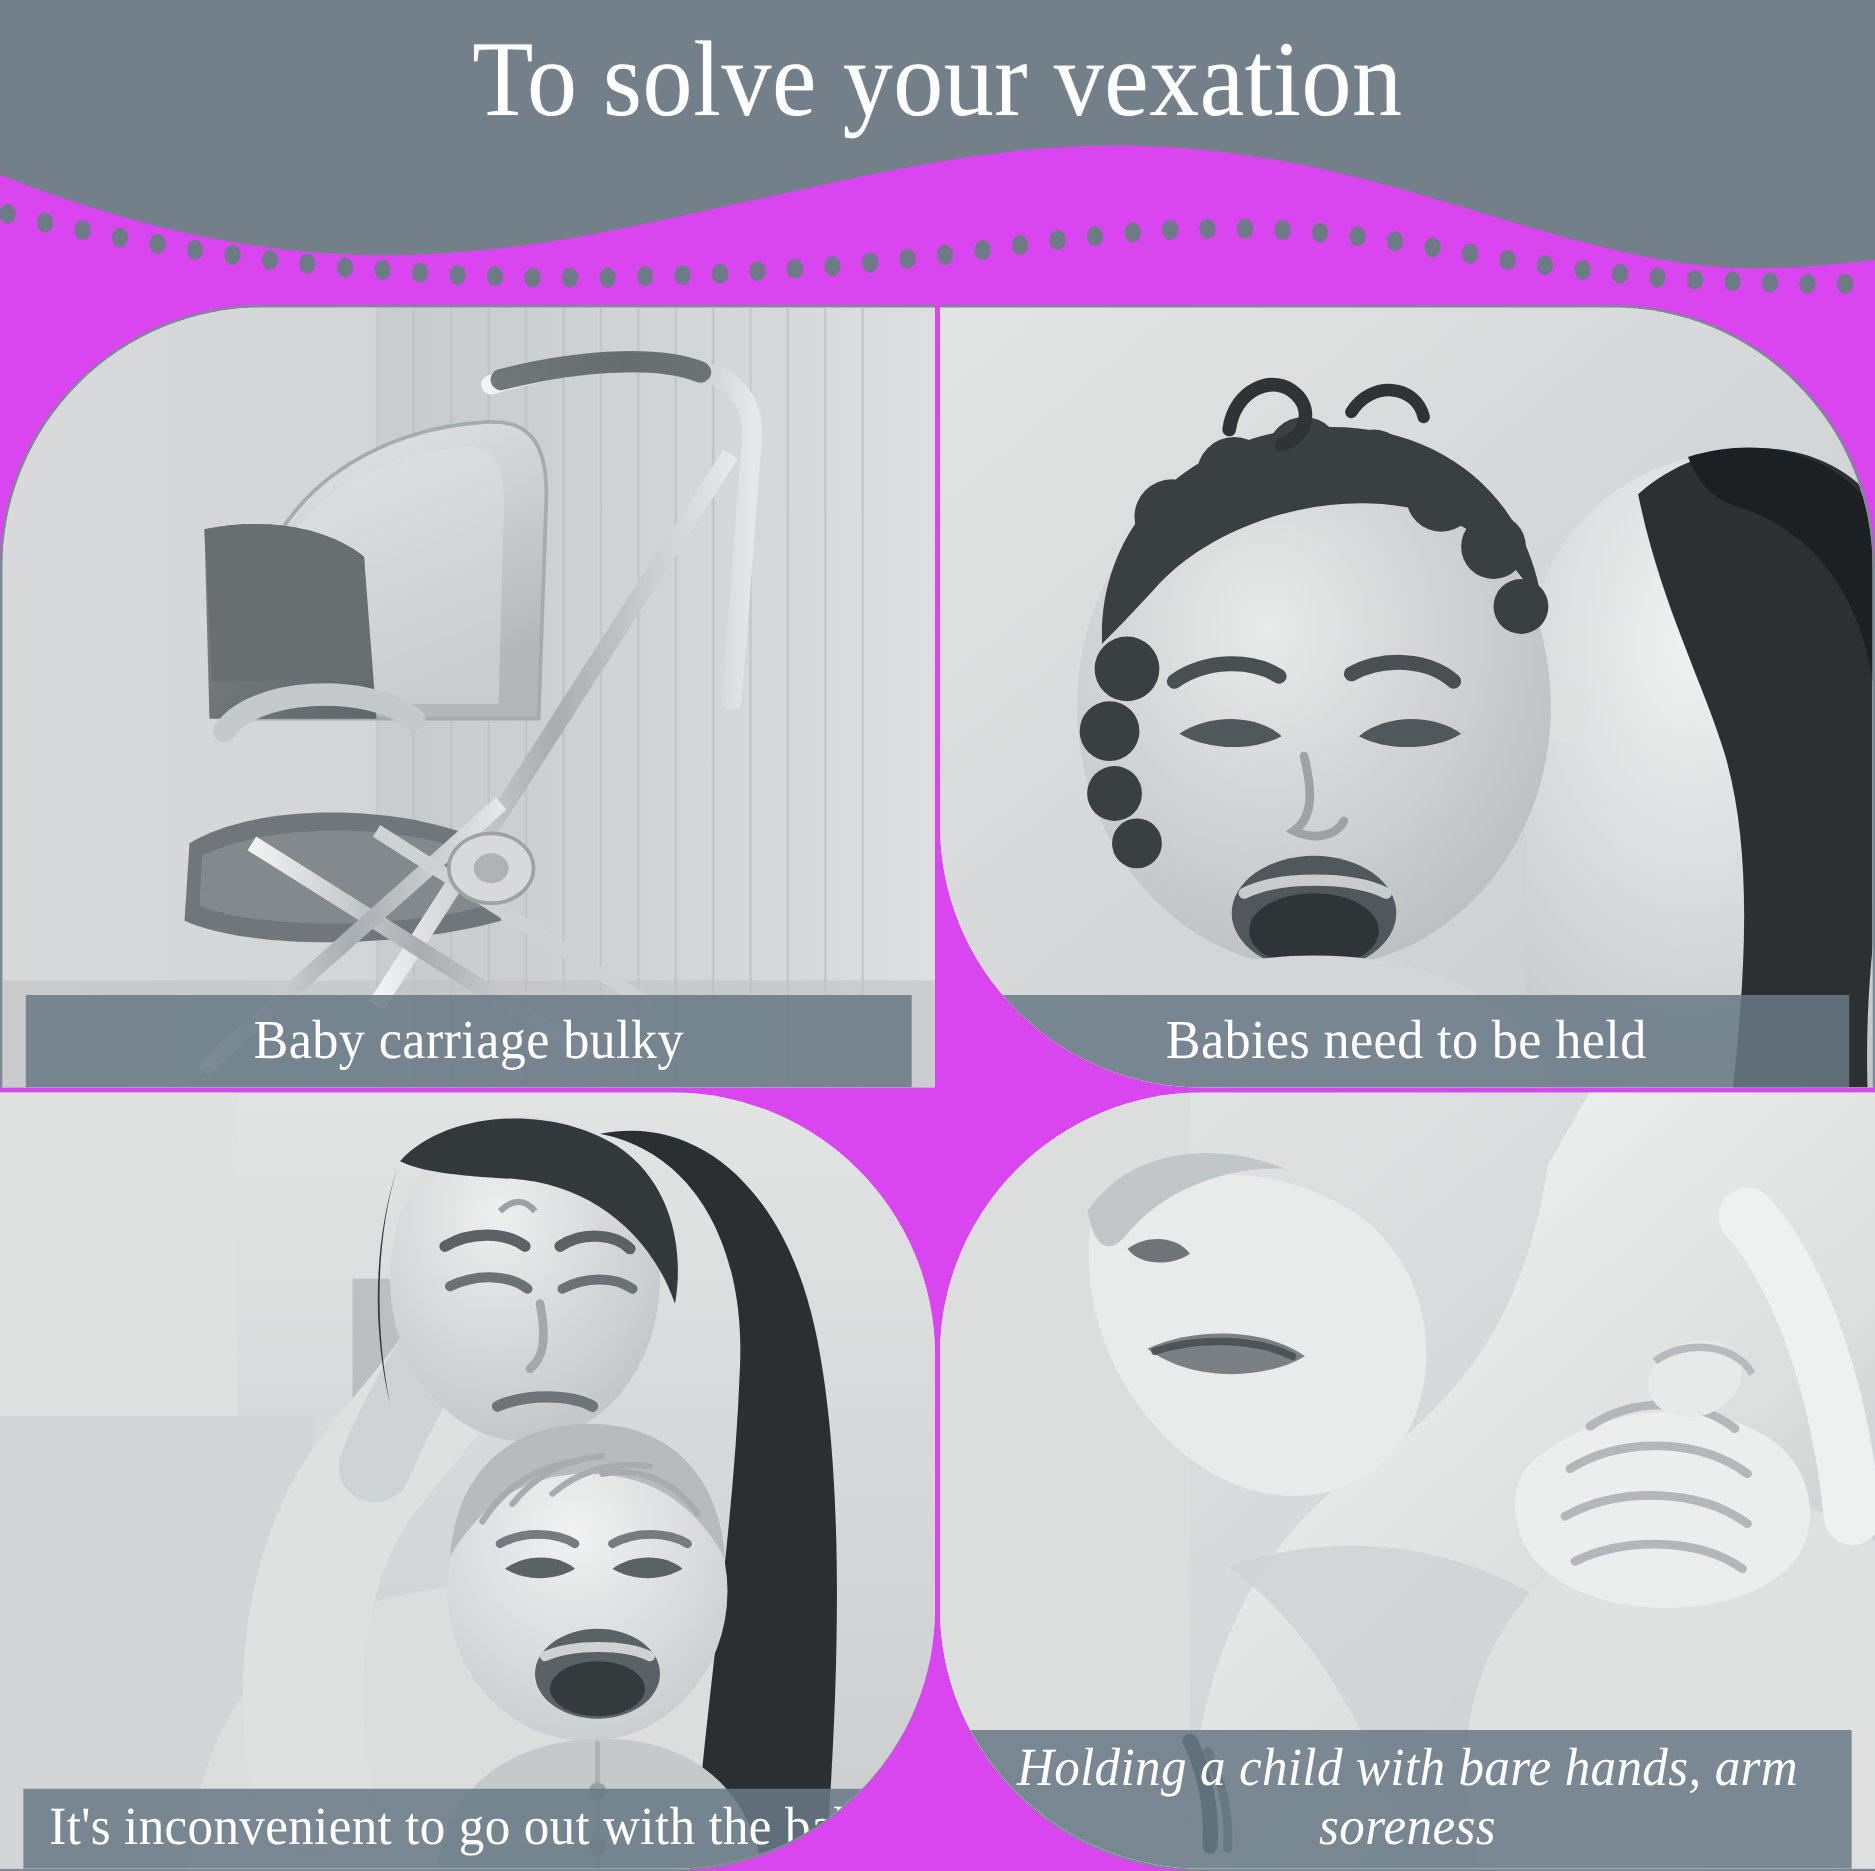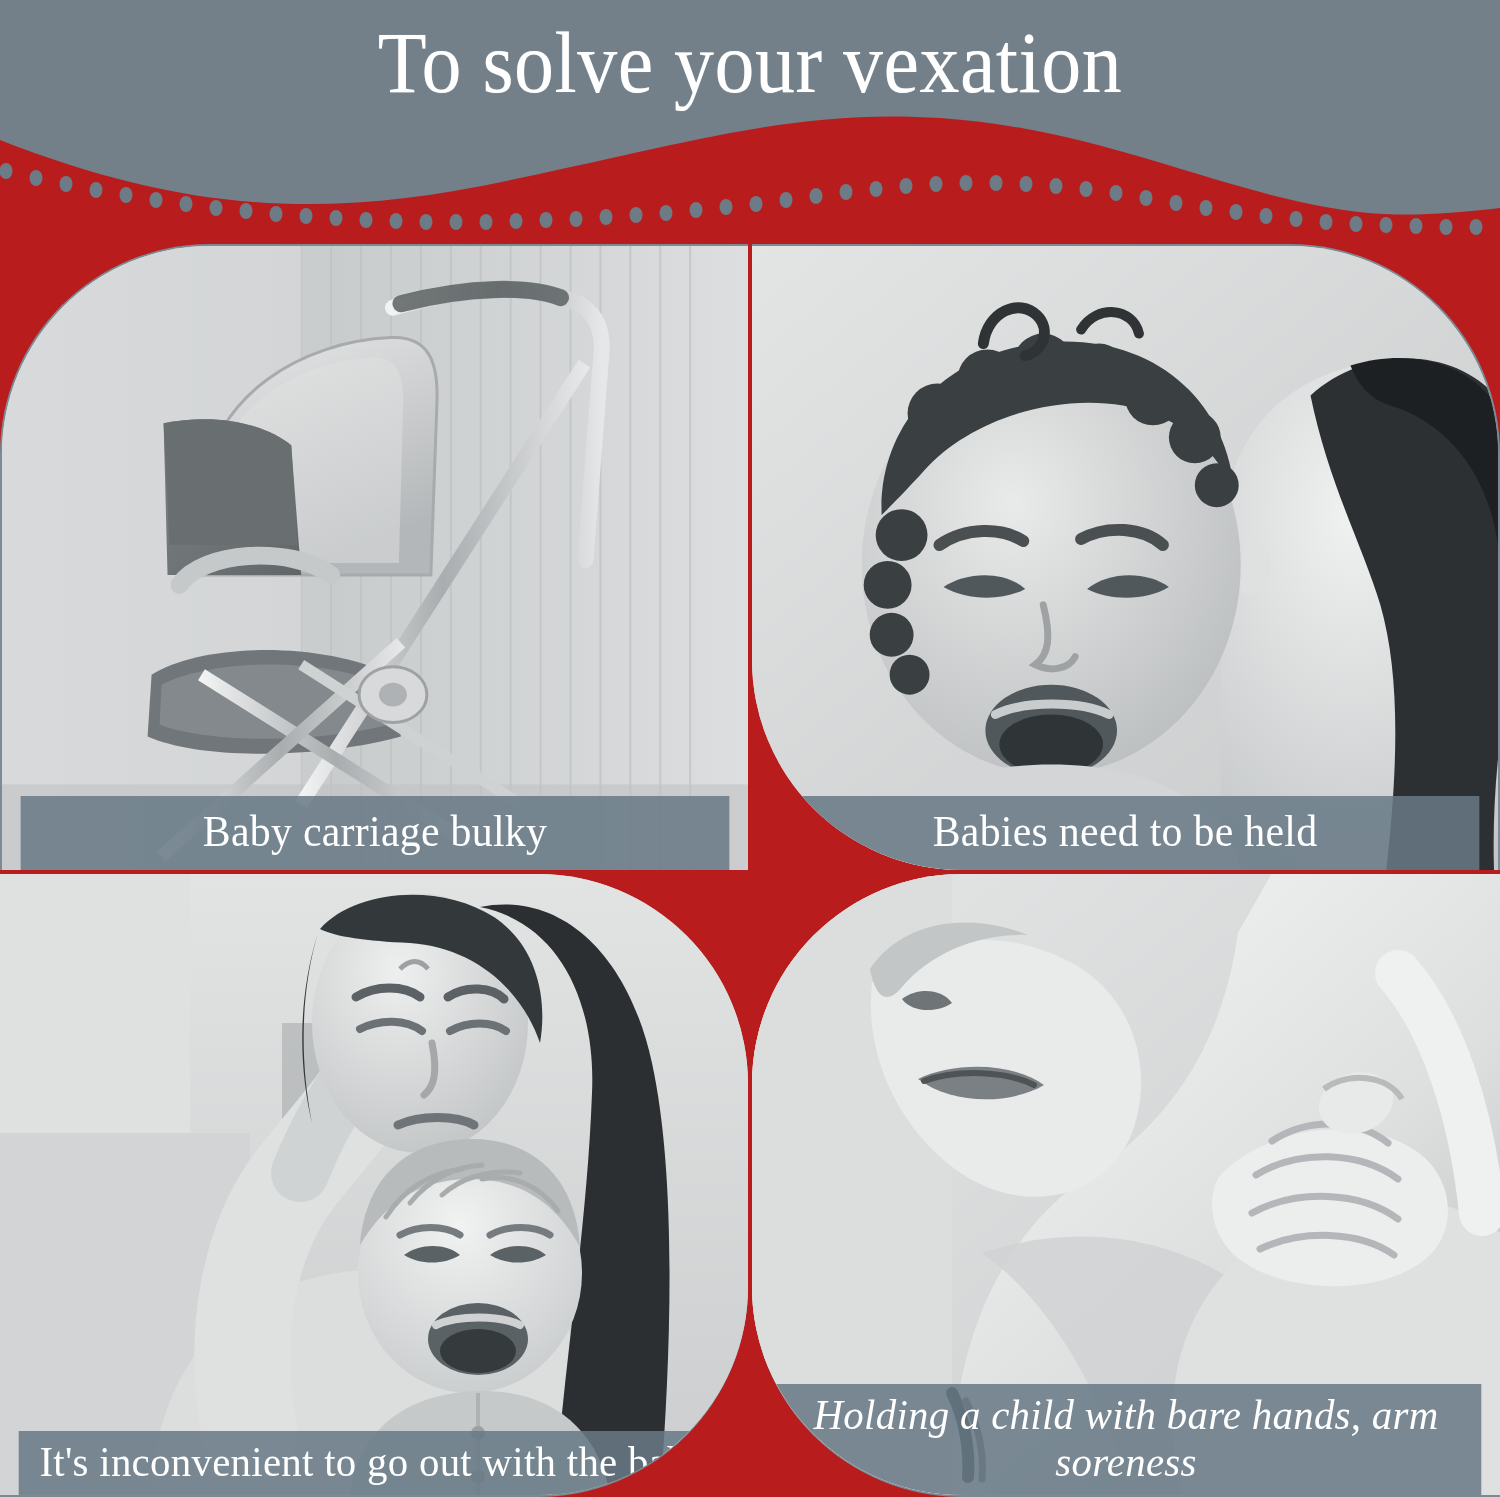--- a/index.html
+++ b/index.html
@@ -5,21 +5,21 @@
   * { box-sizing: border-box; margin: 0; padding: 0; }
   html, body {
     width: 1500px; height: 1497px;
     background: #ffffff;
     font-family: "Liberation Serif", "DejaVu Serif", serif;
     overflow: hidden;
   }
   #page {
     position: relative;
     width: 1500px; height: 1497px;
-    background: #b91c1c;
+    background: #d946ef;
   }
 
   
   #header {
     position: absolute;
     left: 0; top: 0;
     width: 1500px; height: 248px;
     overflow: hidden;
   }
   #header-svg { position: absolute; left: 0; top: 0; display: block; }

